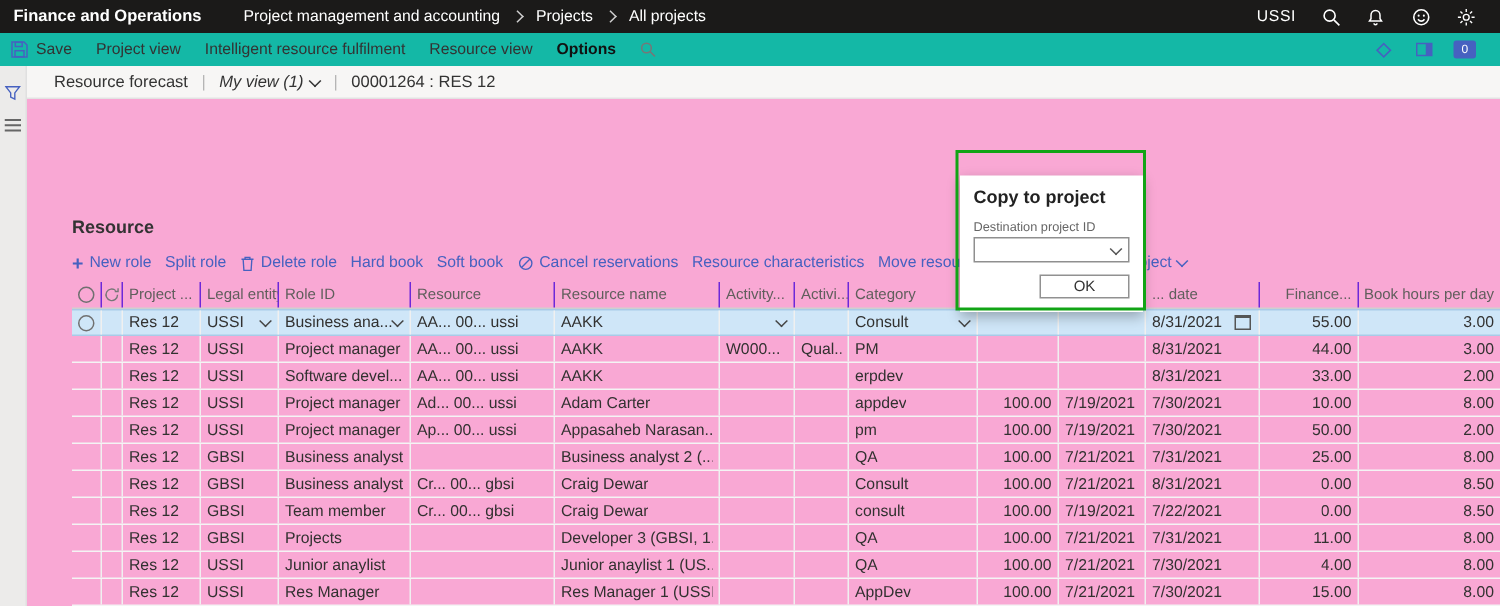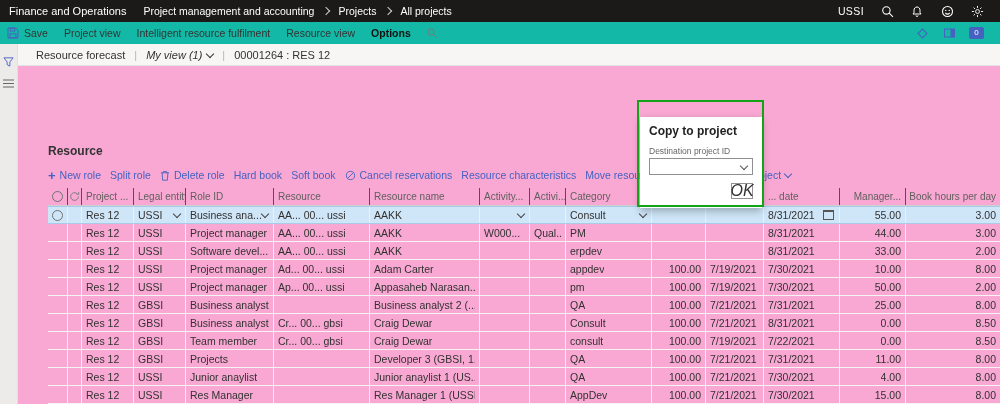--- a/index.html
+++ b/index.html
@@ -3,21 +3,21 @@
 <meta charset="utf-8">
 <style>
   html,body{margin:0;padding:0;}
   .app{position:relative;width:1000px;height:404px;overflow:hidden;background:#fff;
        font-family:"Liberation Sans",sans-serif;color:#323130;
        --topbar-bg:#1b1a19;--accent:#4661c0;--selected-row:#cfe6f8;--annotation-green:#12a416;
        --header-text:#605e5c;--cell-text:#323130;}
   
   .topbar{position:absolute;left:0;top:0;right:0;height:22px;background:var(--topbar-bg);
           display:flex;align-items:center;color:#fff;}
-  .app-title{font-weight:normal;font-size:11px;padding:0 17px 0 9px;white-space:nowrap;}
+  .app-title{font-weight:bold;font-size:11px;padding:0 28px 0 9px;white-space:nowrap;}
   .crumbs{display:flex;align-items:center;gap:9px;font-size:10.5px;}
   .crumb{white-space:nowrap;cursor:default;}
   .crumb-chev{color:#cfcfcf;}
   .top-right{margin-left:auto;display:flex;align-items:center;gap:16px;padding-right:16px;}
   .company{font-size:10.5px;letter-spacing:.4px;}
   .ticon{display:inline-flex;align-items:center;justify-content:center;width:14px;height:14px;}
   
   .toolbar{position:absolute;left:0;top:22px;right:0;height:22px;background:#14b8a6;
            border-bottom:1px solid #e3e3e3;display:flex;align-items:center;font-size:10.5px;color:#333;}
   .save{display:inline-flex;align-items:center;gap:4px;padding:0 10px 0 6px;cursor:pointer;}
@@ -74,23 +74,23 @@
   .grid-row.selected{background:var(--selected-row);border-top:1px solid #a9cbe8;border-bottom:1px solid #a9cbe8;}
   
   .flyout{position:absolute;left:640px;top:117px;width:122px;background:#fff;z-index:35;
           box-shadow:0 3px 8px rgba(0,0,0,.28);padding:7px 9px 9px;box-sizing:border-box;
           display:flex;flex-direction:column;}
   .flyout-title{font-size:12px;font-weight:bold;color:#222;}
   .flyout-label{font-size:8.5px;color:#666;margin-top:8px;}
   .flyout-select{margin-top:2px;height:17px;border:1px solid #8f8f8f;background:#fff;
                  display:flex;align-items:center;justify-content:flex-end;padding-right:5px;
                  box-sizing:border-box;color:#555;cursor:pointer;}
-  .flyout-ok{margin-top:8px;margin-left:auto;width:22px;height:16px;border:1px solid #919191;
-             background:#fff;font-size:16px;color:#333;display:flex;align-items:center;
-             justify-content:center;cursor:pointer;box-sizing:border-box;font-style:italic;}
+  .flyout-ok{margin-top:8px;margin-left:auto;width:60px;height:16px;border:1px solid #919191;
+             background:#fff;font-size:10px;color:#333;display:flex;align-items:center;
+             justify-content:center;cursor:pointer;box-sizing:border-box;}
   .green-box{position:absolute;left:637px;top:100px;width:127px;height:107px;z-index:40;
              border:2px solid var(--annotation-green);pointer-events:none;box-sizing:border-box;}
 </style>
 </head>
 <body>
 
 <div class="app" style="--topbar-bg: #1b1a19; --accent: #4661c0; --selected-row: #cfe6f8; --annotation-green: #12a416; --header-text: #605e5c; --cell-text: #323130;">
 
   <header class="topbar">
     <span class="app-title">Finance and Operations</span>
@@ -253,21 +253,21 @@
           <div class="cell c-legal">Legal entity</div>
           <div class="cell c-role">Role ID</div>
           <div class="cell c-resource">Resource</div>
           <div class="cell c-resource_name">Resource name</div>
           <div class="cell c-activity">Activity...</div>
           <div class="cell c-activity2">Activi...</div>
           <div class="cell c-category">Category</div>
           <div class="cell c-pct num"></div>
           <div class="cell c-from"></div>
           <div class="cell c-to">... date</div>
-          <div class="cell c-estimate num">Manager...</div>
+          <div class="cell c-estimate num">Finance...</div>
           <div class="cell c-book num">Book hours per day</div>
         </div>
         <div class="grid-row selected">
           <div class="cell c-sel">
             <span class="circle"></span>
           </div>
           <div class="cell c-refresh"></div>
           <div class="cell c-project">
             <span class="ct">Res 12</span>
           </div>

